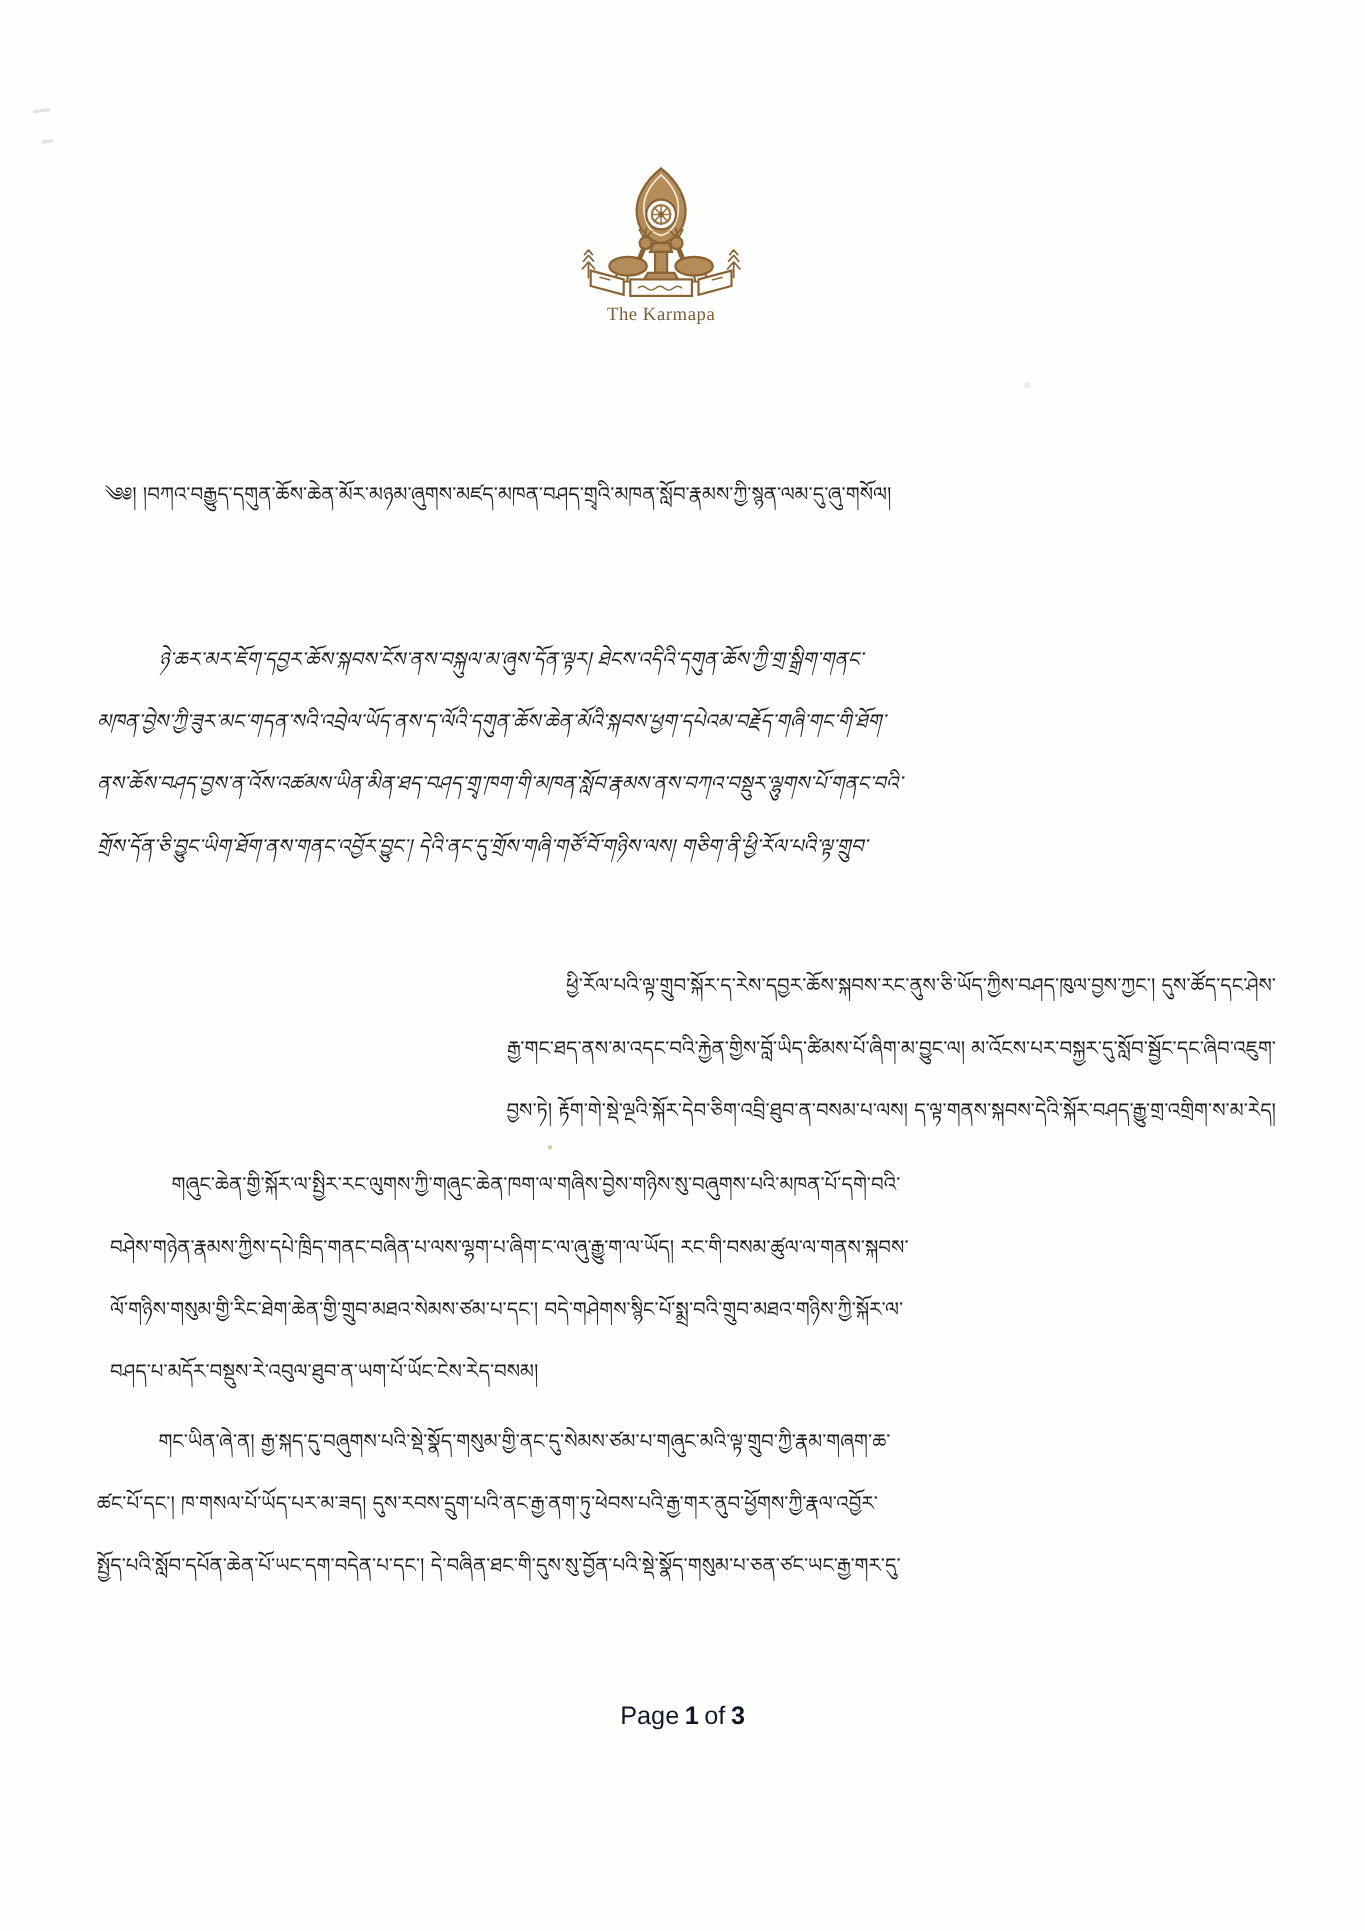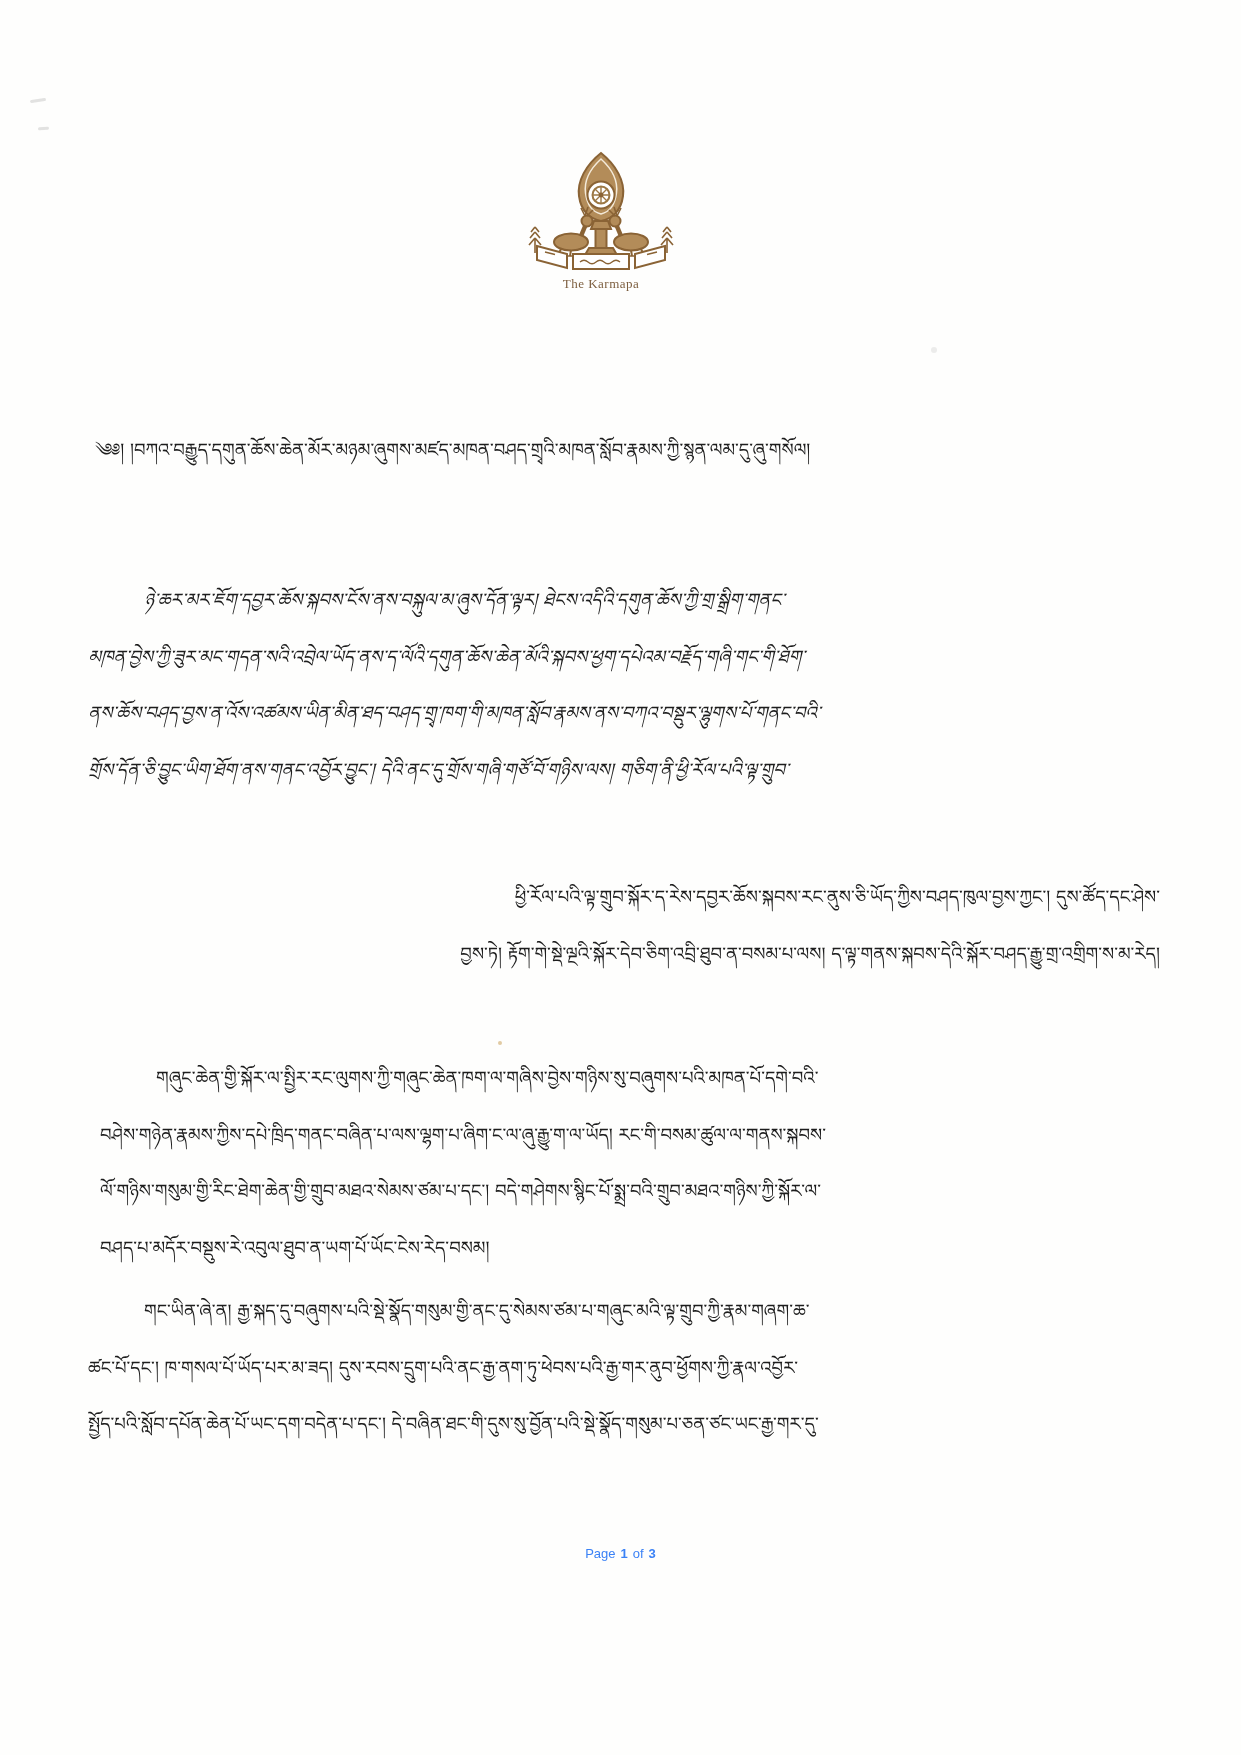--- a/index.html
+++ b/index.html
@@ -12,21 +12,21 @@
   }
   
   .letterhead{
     position:absolute;top:150px;left:455px;width:292px;
     text-align:center;
   }
   .seal{display:block;margin:0 auto;}
   .brand{
     margin-top:4px;
     font-family:"Liberation Serif","DejaVu Serif",serif;
-    font-size:13px;
+    font-size:17px;
     color:#7d5f40;
     letter-spacing:.5px;
   }
   
   .tib{
     color:#1d1d1d;
     font-family:"DejaVu Sans",sans-serif;
     font-size:18px;
   }
   .doc-title{
@@ -42,21 +42,21 @@
   .para .tib-line.first{padding-left:56px;}
   .p1{top:572px;font-style:italic;}
   .p2{top:869px;text-align:right;}
   .p3{top:1050px;margin-left:12px;}
   .p4{top:1283px;}
   
   .footer{
     position:absolute;top:1546px;left:0;width:1241px;
     text-align:center;
     font-family:"Liberation Sans","DejaVu Sans",sans-serif;
-    font-size:13px;color:#3b82f6;
+    font-size:23px;color:#0f172a;
   }
   .footer span{margin:0 2.5px;}
   .footer .b{font-weight:bold;}
   
   .artifact{position:absolute;background:#9a9a9a;opacity:.28;border-radius:2px;}
   .a1{left:30px;top:99px;width:16px;height:3px;transform:rotate(-8deg);}
   .a2{left:38px;top:127px;width:11px;height:3px;transform:rotate(-5deg);}
   .a3{left:931px;top:347px;width:6px;height:6px;border-radius:50%;opacity:.18;}
   .a4{left:498px;top:1041px;width:4px;height:4px;border-radius:50%;background:#c8a05a;opacity:.55;}
 </style>
@@ -122,20 +122,21 @@
   <div class="doc-title tib">༄༅། །བཀའ་བརྒྱུད་དགུན་ཆོས་ཆེན་མོར་མཉམ་ཞུགས་མཛད་མཁན་བཤད་གྲྭའི་མཁན་སློབ་རྣམས་ཀྱི་སྙན་ལམ་དུ་ཞུ་གསོལ།</div>
 
   <div class="para p1 tib">
       <div class="tib-line first">ཉེ་ཆར་མར་ཇོག་དབྱར་ཆོས་སྐབས་ངོས་ནས་བསྐུལ་མ་ཞུས་དོན་ལྟར།      ཐེངས་འདིའི་དགུན་ཆོས་ཀྱི་གྲ་སྒྲིག་གནང་</div>
       <div class="tib-line">མཁན་བྱེས་ཀྱི་ཟུར་མང་གདན་སའི་འབྲེལ་ཡོད་ནས་ད་ལོའི་དགུན་ཆོས་ཆེན་མོའི་སྐབས་ཕྱག་དཔེའམ་བརྗོད་གཞི་གང་གི་ཐོག་</div>
       <div class="tib-line">ནས་ཆོས་བཤད་བྱས་ན་འོས་འཚམས་ཡིན་མིན་ཐད་བཤད་གྲྭ་ཁག་གི་མཁན་སློབ་རྣམས་ནས་བཀའ་བསྡུར་ལྷུགས་པོ་གནང་བའི་</div>
       <div class="tib-line">གྲོས་དོན་ཅི་བྱུང་ཡིག་ཐོག་ནས་གནང་འབྱོར་བྱུང་།   དེའི་ནང་དུ་གྲོས་གཞི་གཙོ་བོ་གཉིས་ལས།   གཅིག་ནི་ཕྱི་རོལ་པའི་ལྟ་གྲུབ་</div>
     </div>
   <div class="para p2 tib">
       <div class="tib-line first">ཕྱི་རོལ་པའི་ལྟ་གྲུབ་སྐོར་ད་རེས་དབྱར་ཆོས་སྐབས་རང་ནུས་ཅི་ཡོད་ཀྱིས་བཤད་ཁུལ་བྱས་ཀྱང་།    དུས་ཚོད་དང་ཤེས་</div>
+      <div class="tib-line">རྒྱ་གང་ཐད་ནས་མ་འདང་བའི་རྐྱེན་གྱིས་བློ་ཡིད་ཚིམས་པོ་ཞིག་མ་བྱུང་ལ།      མ་འོངས་པར་བསྐྱར་དུ་སློབ་སྦྱོང་དང་ཞིབ་འཇུག་</div>
       <div class="tib-line">བྱས་ཏེ།  རྟོག་གེ་སྡེ་ལྔའི་སྐོར་དེབ་ཅིག་འབྲི་ཐུབ་ན་བསམ་པ་ལས།  ད་ལྟ་གནས་སྐབས་དེའི་སྐོར་བཤད་རྒྱུ་གྲ་འགྲིག་ས་མ་རེད།</div>
     </div>
   <div class="para p3 tib">
       <div class="tib-line first">གཞུང་ཆེན་གྱི་སྐོར་ལ་སྤྱིར་རང་ལུགས་ཀྱི་གཞུང་ཆེན་ཁག་ལ་གཞིས་བྱེས་གཉིས་སུ་བཞུགས་པའི་མཁན་པོ་དགེ་བའི་</div>
       <div class="tib-line">བཤེས་གཉེན་རྣམས་ཀྱིས་དཔེ་ཁྲིད་གནང་བཞིན་པ་ལས་ལྷག་པ་ཞིག་ང་ལ་ཞུ་རྒྱུ་ག་ལ་ཡོད།  རང་གི་བསམ་ཚུལ་ལ་གནས་སྐབས་</div>
       <div class="tib-line">ལོ་གཉིས་གསུམ་གྱི་རིང་ཐེག་ཆེན་གྱི་གྲུབ་མཐའ་སེམས་ཙམ་པ་དང་།    བདེ་གཤེགས་སྙིང་པོ་སྨྲ་བའི་གྲུབ་མཐའ་གཉིས་ཀྱི་སྐོར་ལ་</div>
       <div class="tib-line">བཤད་པ་མདོར་བསྡུས་རེ་འབུལ་ཐུབ་ན་ཡག་པོ་ཡོང་ངེས་རེད་བསམ།</div>
     </div>
   <div class="para p4 tib">
       <div class="tib-line first">གང་ཡིན་ཞེ་ན།      རྒྱ་སྐད་དུ་བཞུགས་པའི་སྡེ་སྣོད་གསུམ་གྱི་ནང་དུ་སེམས་ཙམ་པ་གཞུང་མའི་ལྟ་གྲུབ་ཀྱི་རྣམ་གཞག་ཆ་</div>

